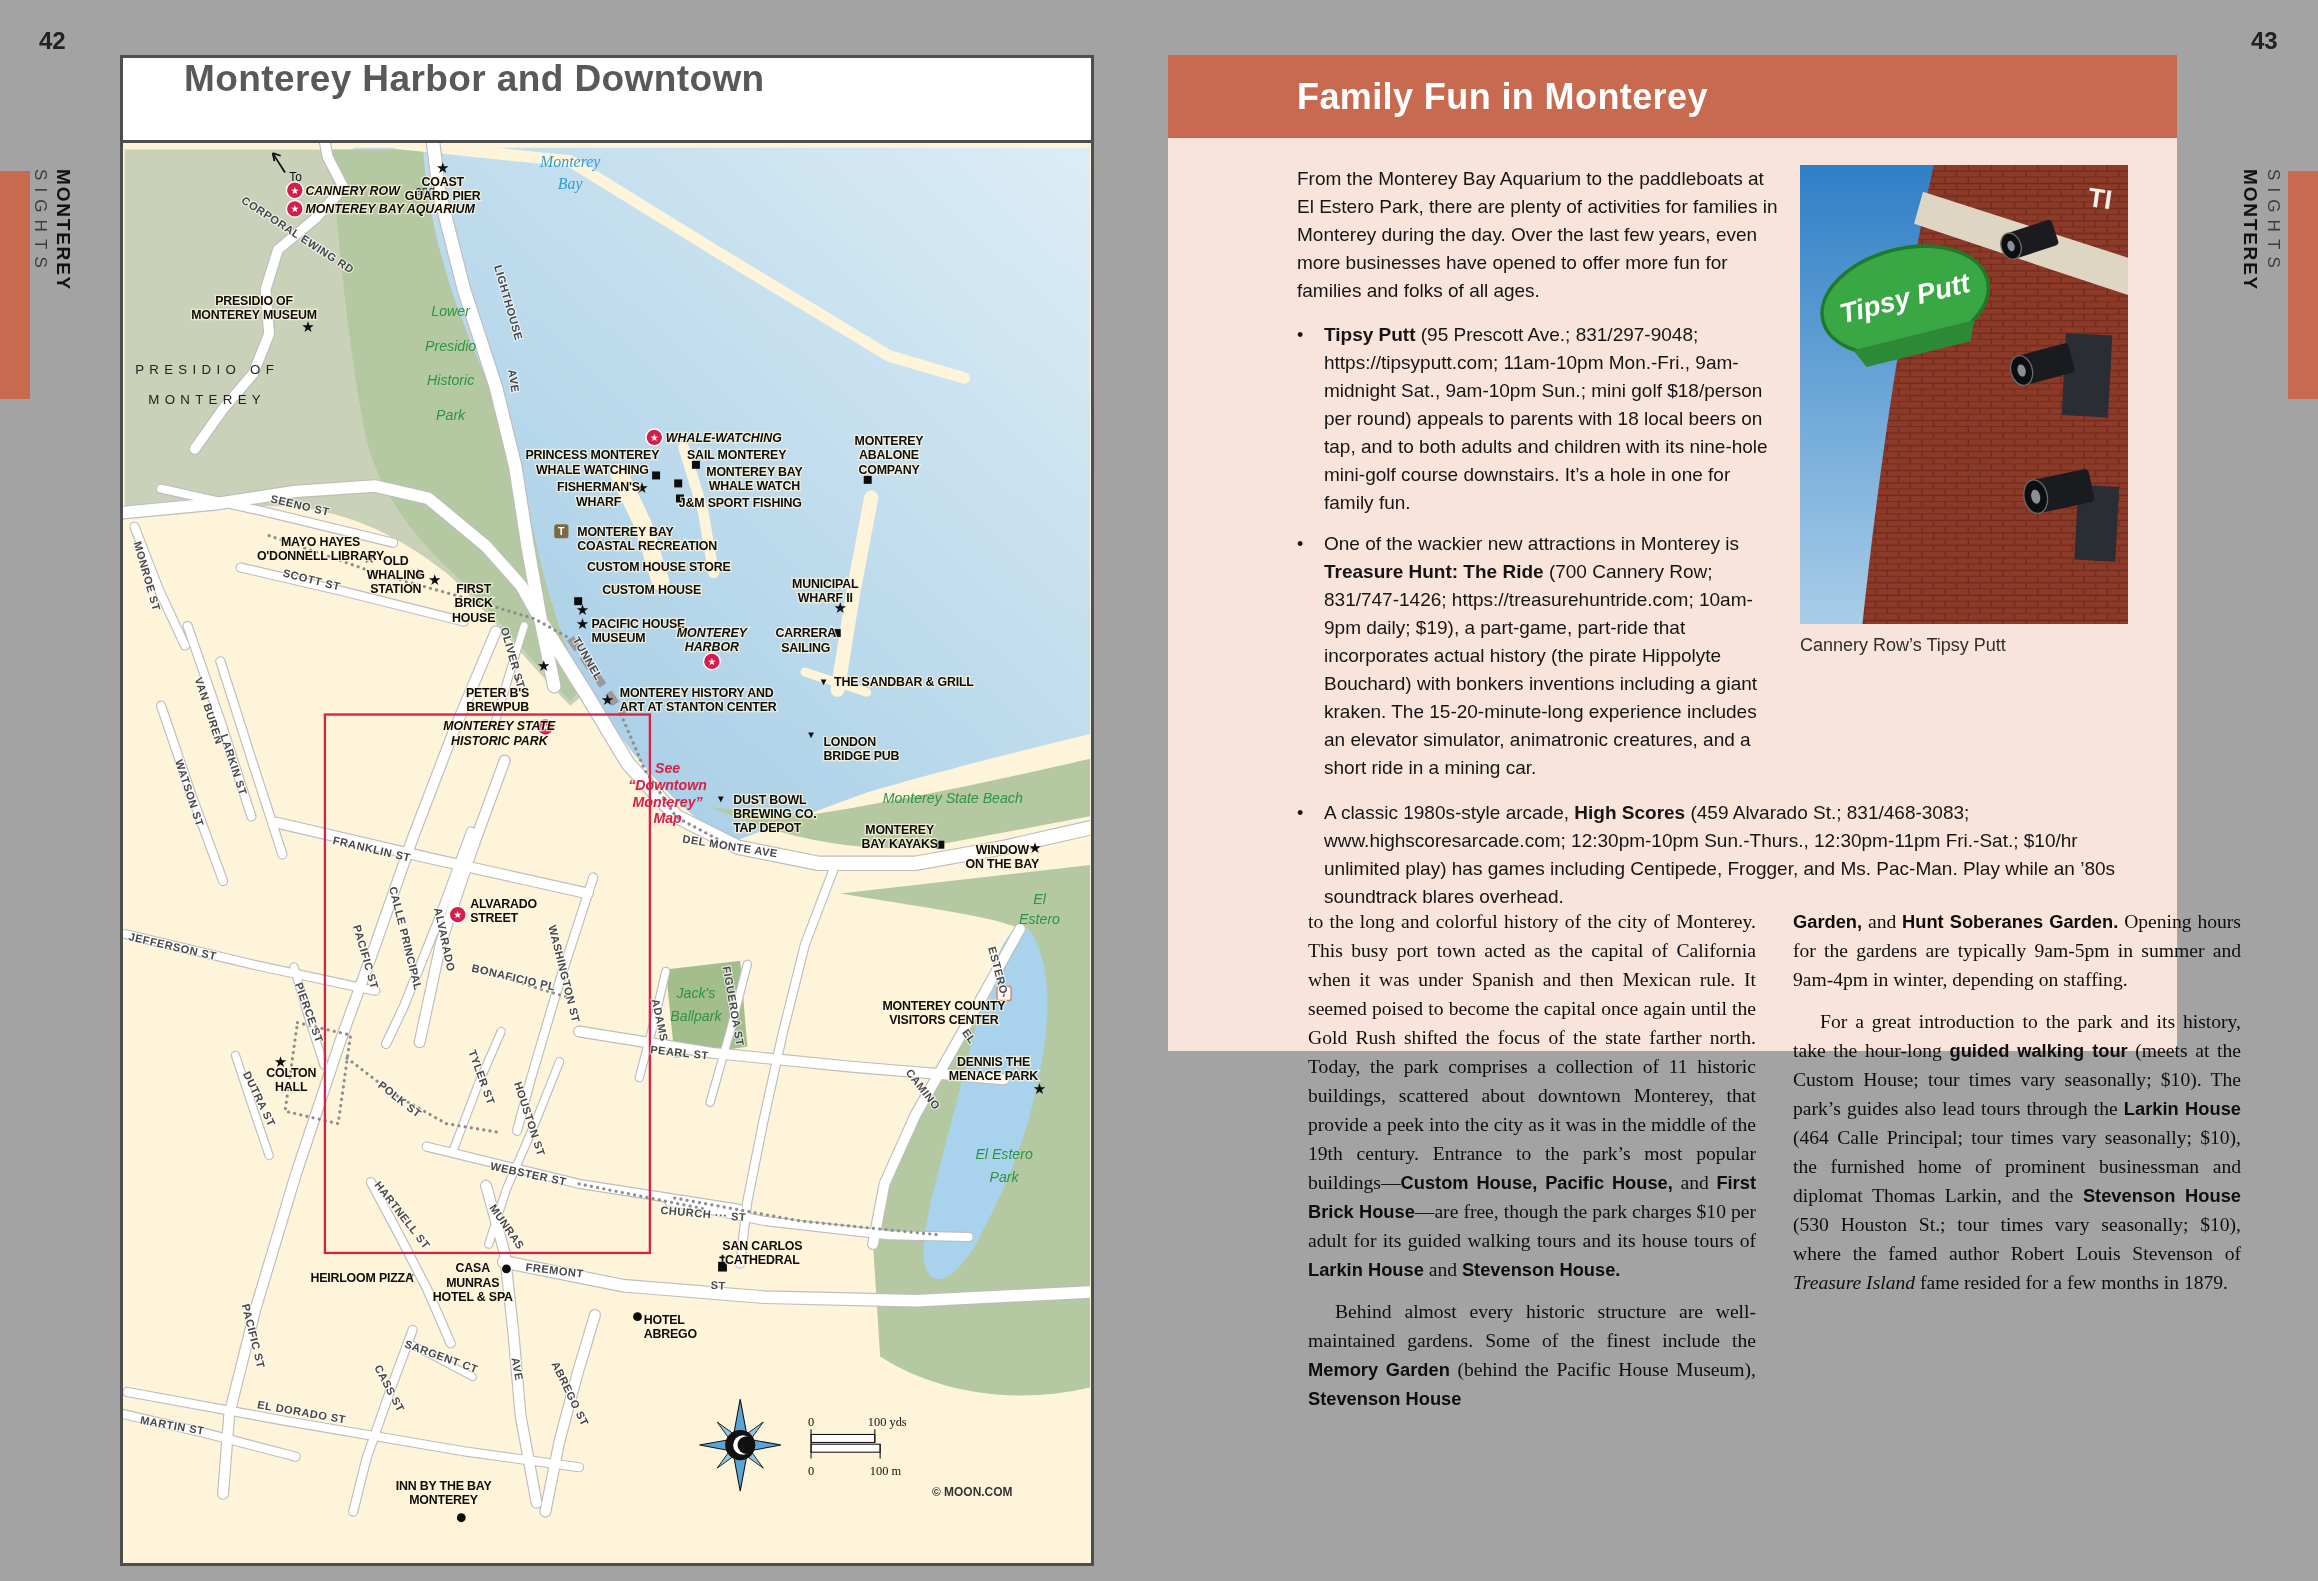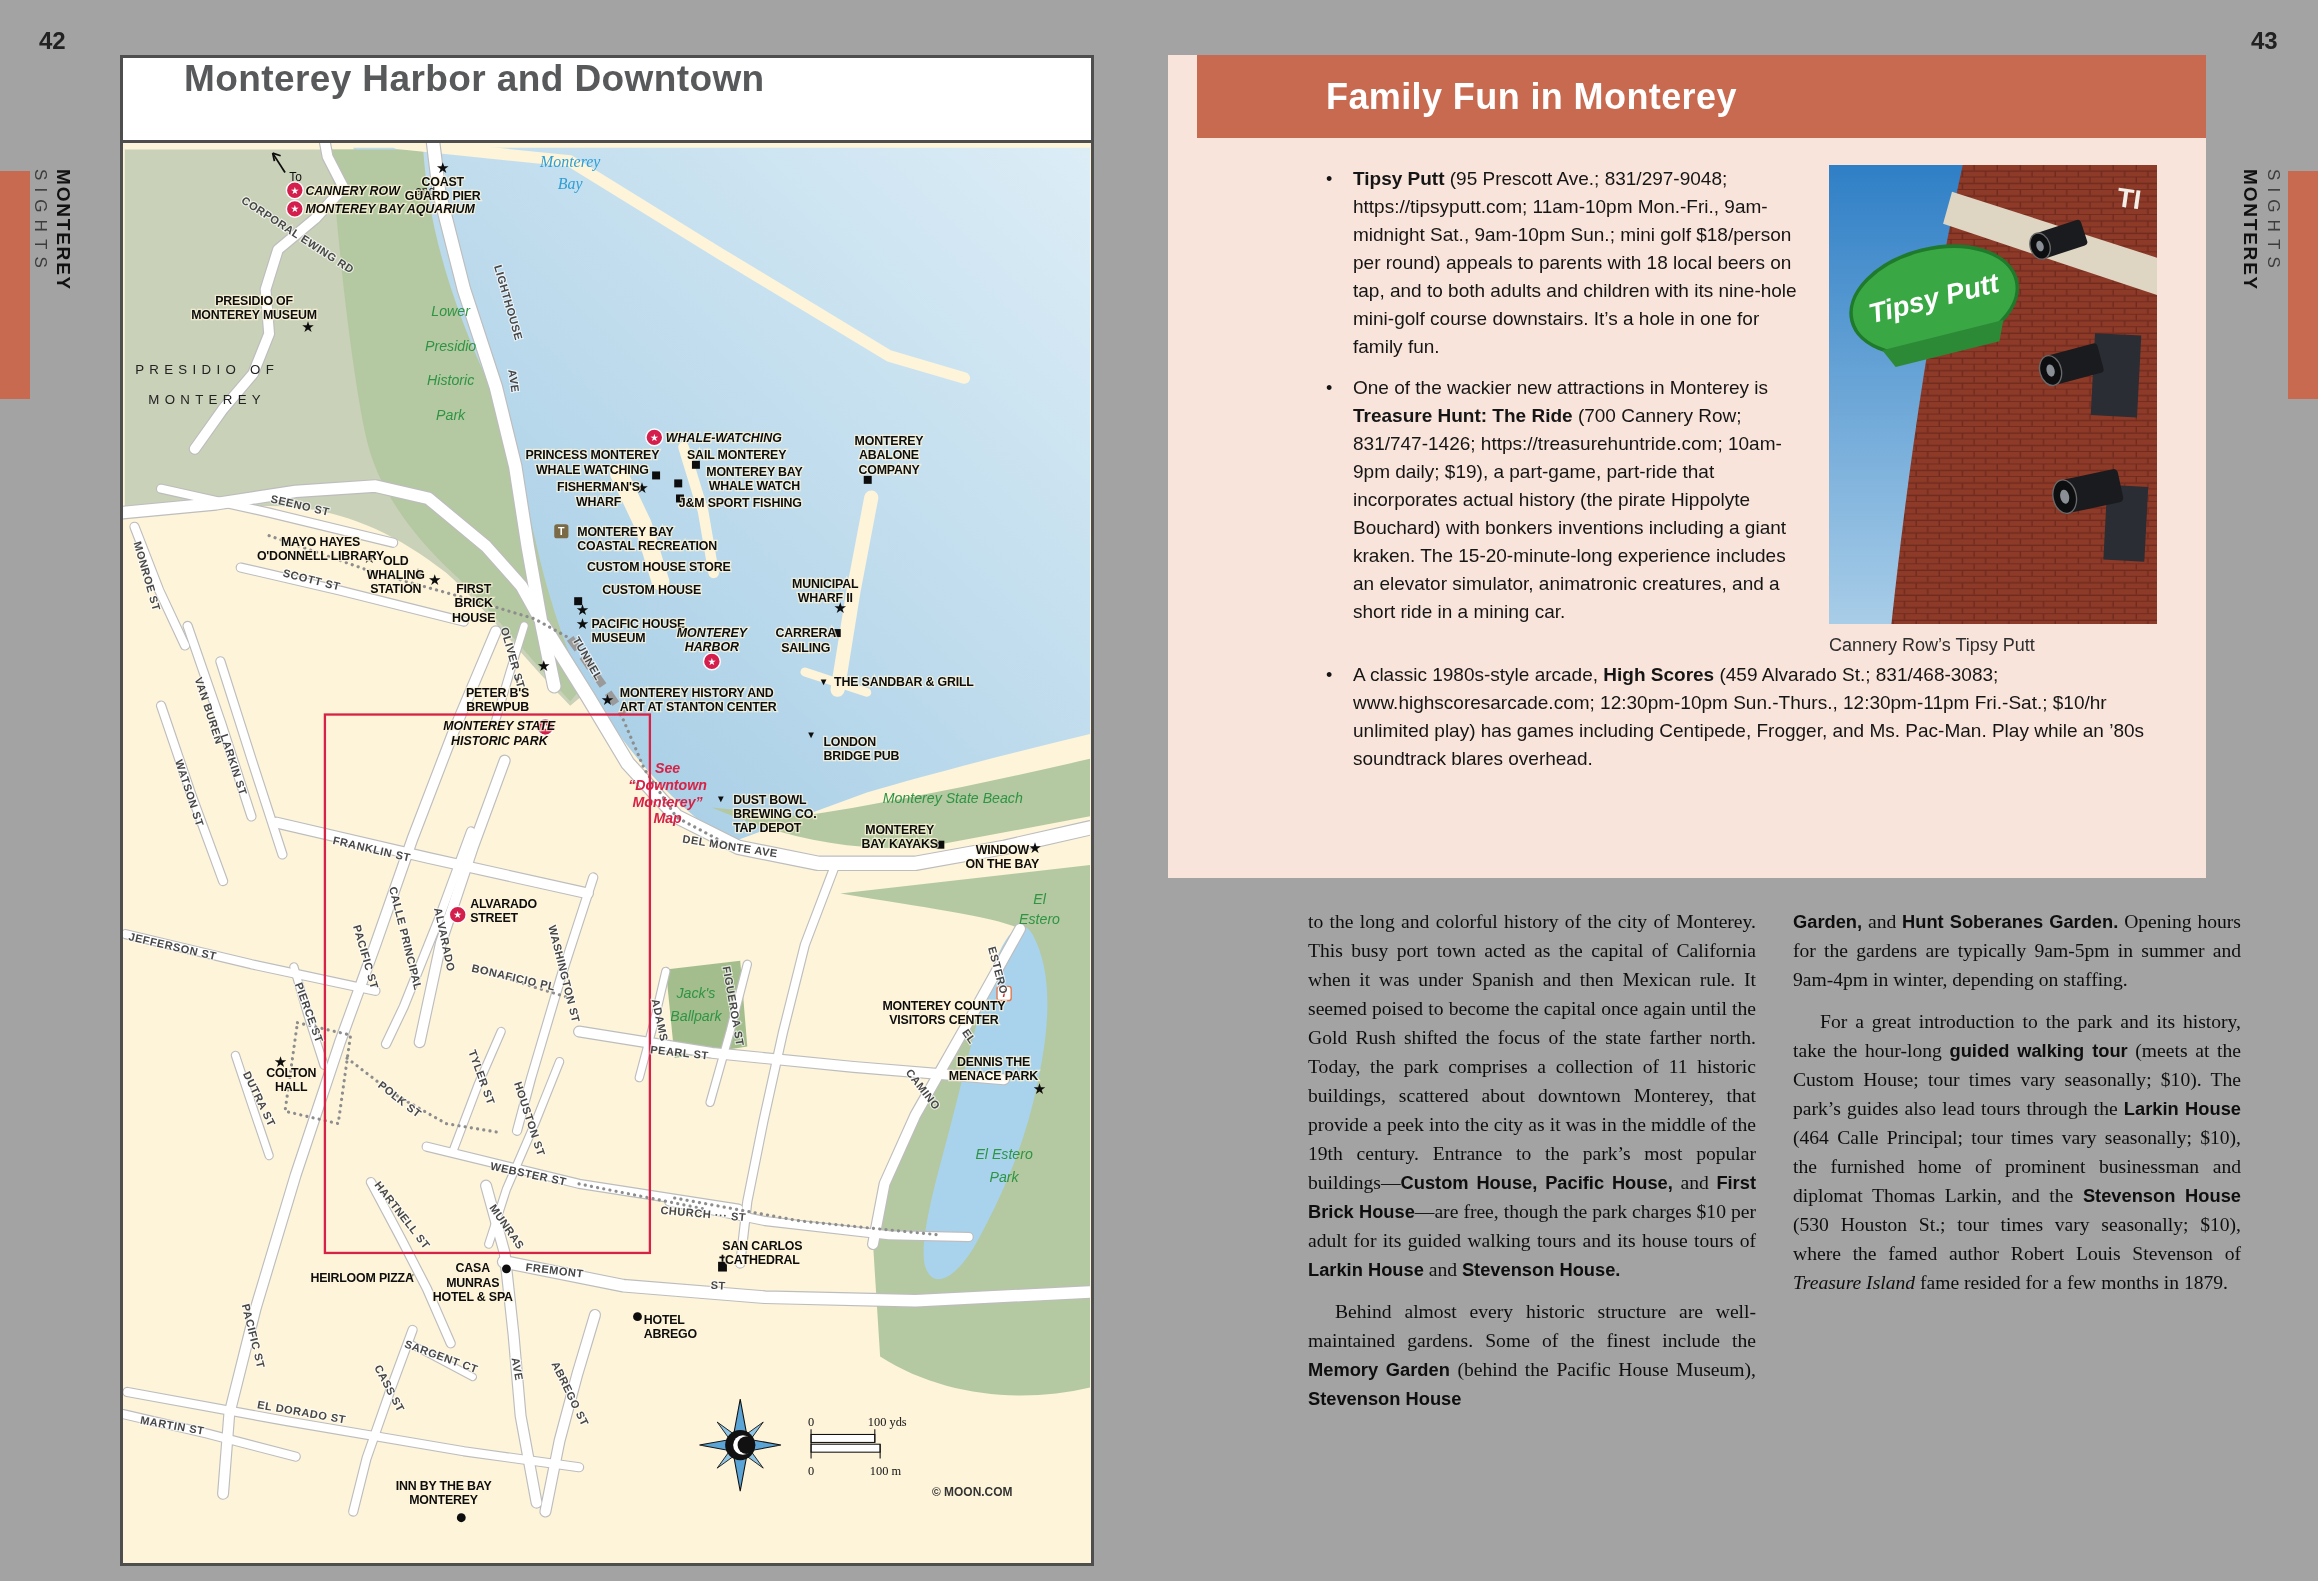--- a/index.html
+++ b/index.html
@@ -26,21 +26,21 @@
   .m-street{font-size:12.5px;font-weight:bold;fill:#474747;letter-spacing:.6px;paint-order:stroke;stroke:rgba(255,255,255,.65);stroke-width:2.5px;}
   .m-park{font-size:16px;font-style:italic;fill:#2e9444;}
   .m-bay{font-size:18px;font-style:italic;fill:#2e9fd4;font-family:"Liberation Serif",serif;}
   .m-see{font-size:16px;font-weight:bold;font-style:italic;fill:#d62246;}
   .m-area{font-size:15px;fill:#222;letter-spacing:6px;}
   .m-plain{font-size:13.5px;fill:#111;}
   .m-scale{font-size:14px;fill:#111;font-family:"Liberation Serif",serif;}
   .m-credit{font-size:13.5px;font-weight:bold;fill:#333;}
 
   
-  .feature-box{position:absolute;left:1168px;top:55px;width:1009px;height:823px;background:#f8e4da;padding-left:29px;}
+  .feature-box{position:absolute;left:1168px;top:55px;width:1009px;height:996px;background:#f8e4da;}
   .fb-header{height:83px;background:#c76a50;display:flex;align-items:center;}
   .fb-header h2{margin:0 0 0 129px;color:#fff;font-size:36px;letter-spacing:0.4px;}
   .fb-body{padding:27px 49px 0 129px;}
   .fb-cols{display:flex;gap:21.4px;}
   .fb-left{width:492px;}
   .fb-intro{font-size:19px;line-height:28px;margin:0 0 16px 0;color:#151515;}
   .bullet{display:flex;margin:0 0 12.5px 0;}
   .bullet .bdot{width:27px;font-size:18px;line-height:28px;color:#151515;flex:none;}
   .bullet p{margin:0;font-size:19px;line-height:28px;color:#151515;}
   .fb-right{width:328px;flex:none;}
@@ -357,20 +357,21 @@
     </div>
   </div>
 
   <div class="feature-box">
     <div class="fb-header">
       <h2>Family Fun in Monterey</h2>
     </div>
     <div class="fb-body">
       <div class="fb-cols">
         <div class="fb-left">
+          <p class="fb-intro">From the Monterey Bay Aquarium to the paddleboats at El Estero Park, there are plenty of activities for families in Monterey during the day. Over the last few years, even more businesses have opened to offer more fun for families and folks of all ages.</p>
           <div>
               <div class="bullet">
                 <span class="bdot">•</span>
                 <p><span class="bb">Tipsy Putt</span><span> (95 Prescott Ave.; 831/297-9048; https://tipsyputt.com; 11am-10pm Mon.-Fri., 9am-midnight Sat., 9am-10pm Sun.; mini golf $18/person per round) appeals to parents with 18 local beers on tap, and to both adults and children with its nine-hole mini-golf course downstairs. It’s a hole in one for family fun.</span></p>
               </div>
               <div class="bullet">
                 <span class="bdot">•</span>
                 <p><span>One of the wackier new attractions in Monterey is </span><span class="bb">Treasure Hunt: The Ride</span><span> (700 Cannery Row; 831/747-1426; https://treasurehuntride.com; 10am-9pm daily; $19), a part-game, part-ride that incorporates actual history (the pirate Hippolyte Bouchard) with bonkers inventions including a giant kraken. The 15-20-minute-long experience includes an elevator simulator, animatronic creatures, and a short ride in a mining car.</span></p>
               </div>
             </div>

